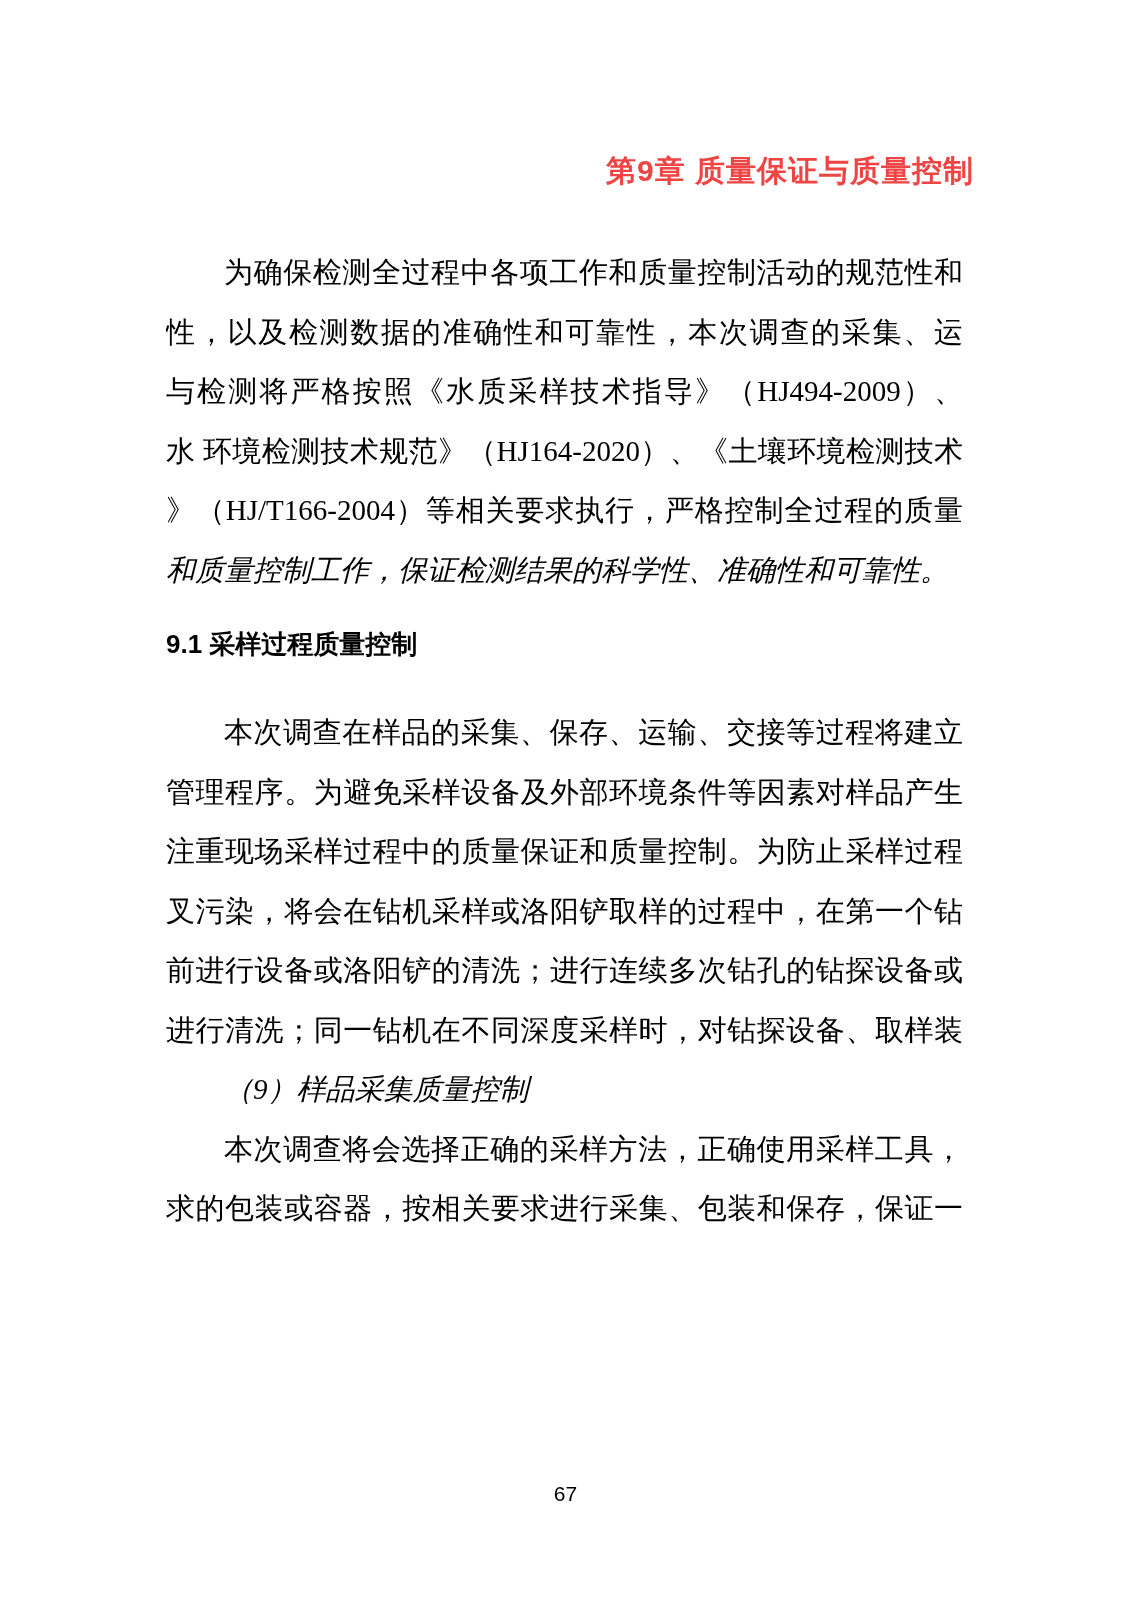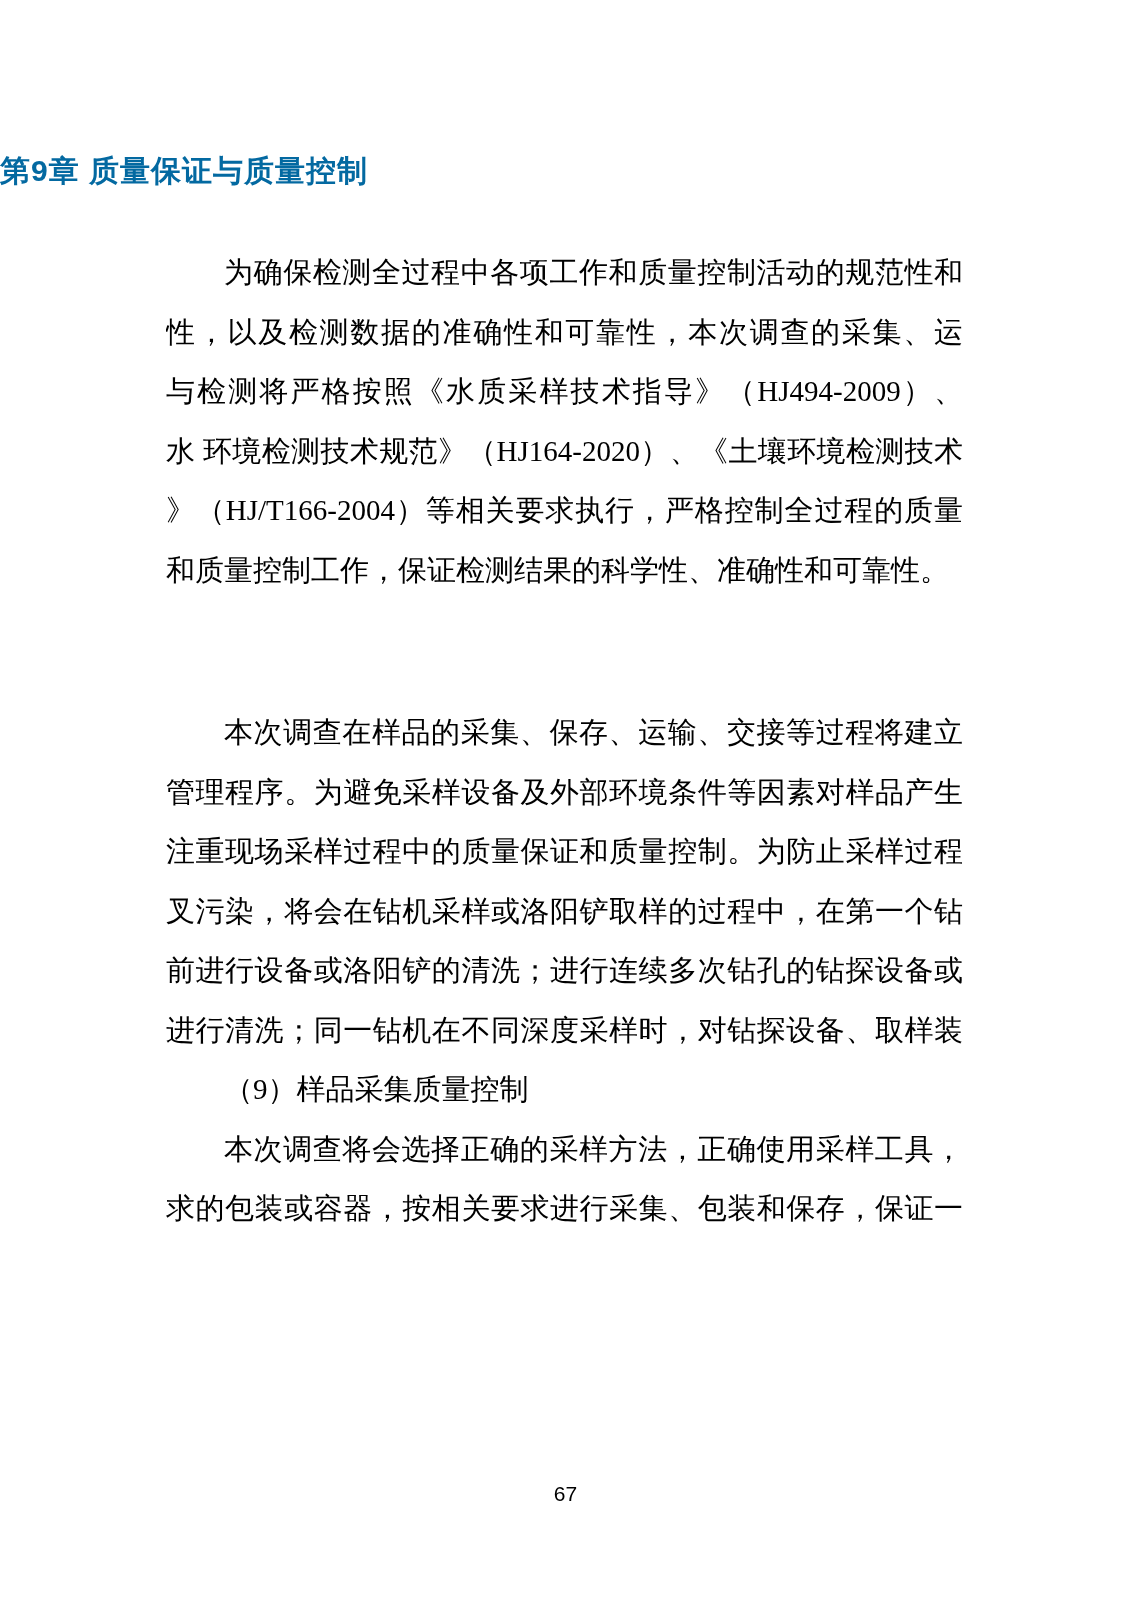--- a/index.html
+++ b/index.html
@@ -14,47 +14,47 @@
     margin: 0 auto;
     background: #ffffff;
     overflow: hidden;
     color: #000000;
   }
   .chapter-title {
     position: absolute;
     top: 152px;
     left: 0;
     width: 974px;
-    text-align: left;
+    text-align: right;
     font-family: "Liberation Sans", sans-serif;
     font-weight: bold;
     font-size: 30px;
     line-height: 38px;
     letter-spacing: 1px;
-    color: #0369a1;
+    color: #ef4444;
   }
   .textblock {
     position: absolute;
     left: 166px;
     width: 797px;
     font-family: "Liberation Serif", serif;
     font-size: 29px;
     color: #000000;
   }
   .p1 { top: 243px; }
   .p2 { top: 703px; }
   .line {
     height: 59.5px;
     line-height: 59.5px;
     text-align: justify;
     text-align-last: justify;
     overflow: hidden;
   }
   .line.first { text-indent: 58px; }
-  .line.short { text-align-last: left; }
+  .line.short { text-align-last: left; font-style: italic; }
   .section-heading {
     position: absolute;
     top: 626px;
     left: 166px;
     width: 797px;
     font-family: "Liberation Sans", sans-serif;
     font-weight: bold;
     font-size: 26px;
     line-height: 36px;
     color: #000000;
@@ -80,20 +80,21 @@
 
   <div class="textblock p1">
     <div class="line first">为确保检测全过程中各项工作和质量控制活动的规范性和完整</div>
     <div class="line">性，以及检测数据的准确性和可靠性，本次调查的采集、运输、保存</div>
     <div class="line">与检测将严格按照《水质采样技术指导》（HJ494-2009）、《地下</div>
     <div class="line">水 环境检测技术规范》（HJ164-2020）、《土壤环境检测技术规范</div>
     <div class="line">》（HJ/T166-2004）等相关要求执行，严格控制全过程的质量保证</div>
     <div class="line short">和质量控制工作，保证检测结果的科学性、准确性和可靠性。</div>
   </div>
 
+  <div class="section-heading">9.1 采样过程质量控制</div>
 
   <div class="textblock p2">
     <div class="line first">本次调查在样品的采集、保存、运输、交接等过程将建立完整的</div>
     <div class="line">管理程序。为避免采样设备及外部环境条件等因素对样品产生影响，</div>
     <div class="line">注重现场采样过程中的质量保证和质量控制。为防止采样过程中的交</div>
     <div class="line">叉污染，将会在钻机采样或洛阳铲取样的过程中，在第一个钻孔开钻</div>
     <div class="line">前进行设备或洛阳铲的清洗；进行连续多次钻孔的钻探设备或洛阳铲</div>
     <div class="line">进行清洗；同一钻机在不同深度采样时，对钻探设备、取样装置进行</div>
     <div class="line first short">（9）样品采集质量控制</div>
     <div class="line first">本次调查将会选择正确的采样方法，正确使用采样工具，符合要</div>

